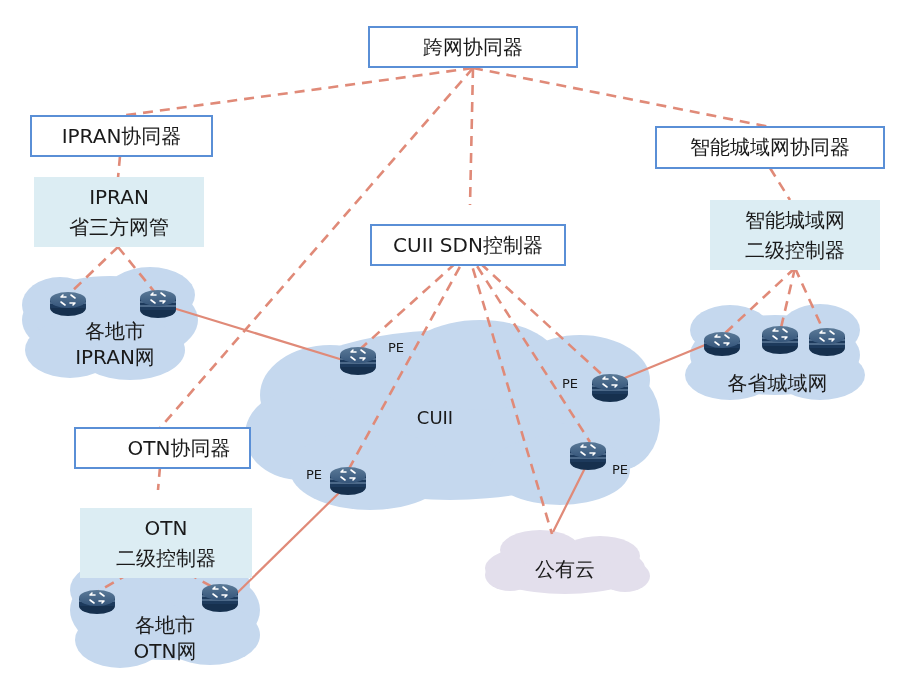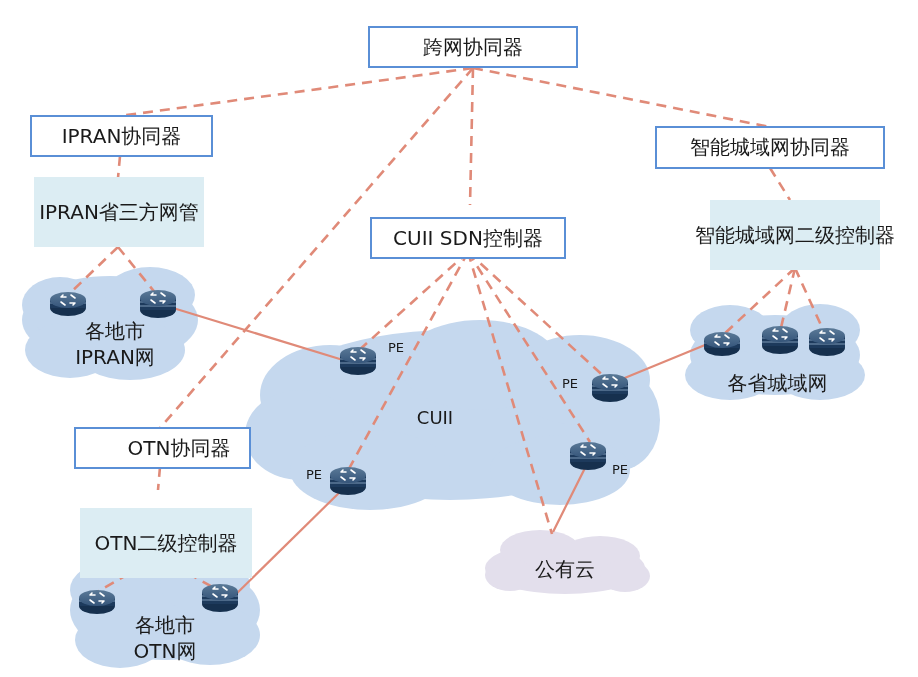--- a/index.html
+++ b/index.html
@@ -3,21 +3,21 @@
 <meta charset="utf-8">
 <style>
   html, body { margin:0; padding:0; background:#ffffff; }
   body { width:918px; height:677px; position:relative; overflow:hidden;
          font-family:"DejaVu Sans", "Liberation Sans", sans-serif; color:#1a1a1a; }
   #diagram { position:absolute; left:0; top:0; width:918px; height:541px;text-decoration:underline; }
   .box-outline { position:absolute; background:#ffffff; border:2px solid #5a8fd6;
                  box-sizing:border-box; display:flex; align-items:center; justify-content:center;
                  font-size:20px; white-space:nowrap; }
   .box-fill { position:absolute; background:#dcedf3; box-sizing:border-box;
-              display:flex; flex-direction:row; align-items:center; justify-content:center;
+              display:flex; flex-direction:column; align-items:center; justify-content:center;
               font-size:20px; line-height:30px; white-space:nowrap; }
   .label { position:absolute; white-space:nowrap; text-align:center; }
   .cloud-label { font-size:20px; line-height:26px; }
   .pe { font-size:13px; }
 </style>
 </head>
 <body>
 
 <div id="diagram">
   <svg width="918" height="677" viewBox="0 0 918 677" style="position:absolute;left:0;top:0;">
@@ -128,21 +128,21 @@
   </div>
   <div class="box-outline" style="left:30px;top:115px;width:183px;height:42px;text-align:right;">
     <span>IPRAN协同器</span>
   </div>
   <div class="box-outline" style="left:655px;top:126px;width:230px;height:43px;">
     <span>智能城域网协同器</span>
   </div>
   <div class="box-outline" style="left:74px;top:427px;width:177px;height:42px;padding-left:33px;">
     <span>OTN协同器</span>
   </div>
-  <div class="box-outline" style="left:370px;top:217px;width:196px;height:42px;">
+  <div class="box-outline" style="left:370px;top:224px;width:196px;height:42px;">
     <span>CUII SDN控制器</span>
   </div>
 
   <div class="box-fill" style="left:34px;top:177px;width:170px;height:70px;">
     <span>IPRAN</span>
     <span>省三方网管</span>
   </div>
   <div class="box-fill" style="left:710px;top:200px;width:170px;height:70px;">
     <span>智能城域网</span>
     <span>二级控制器</span>

